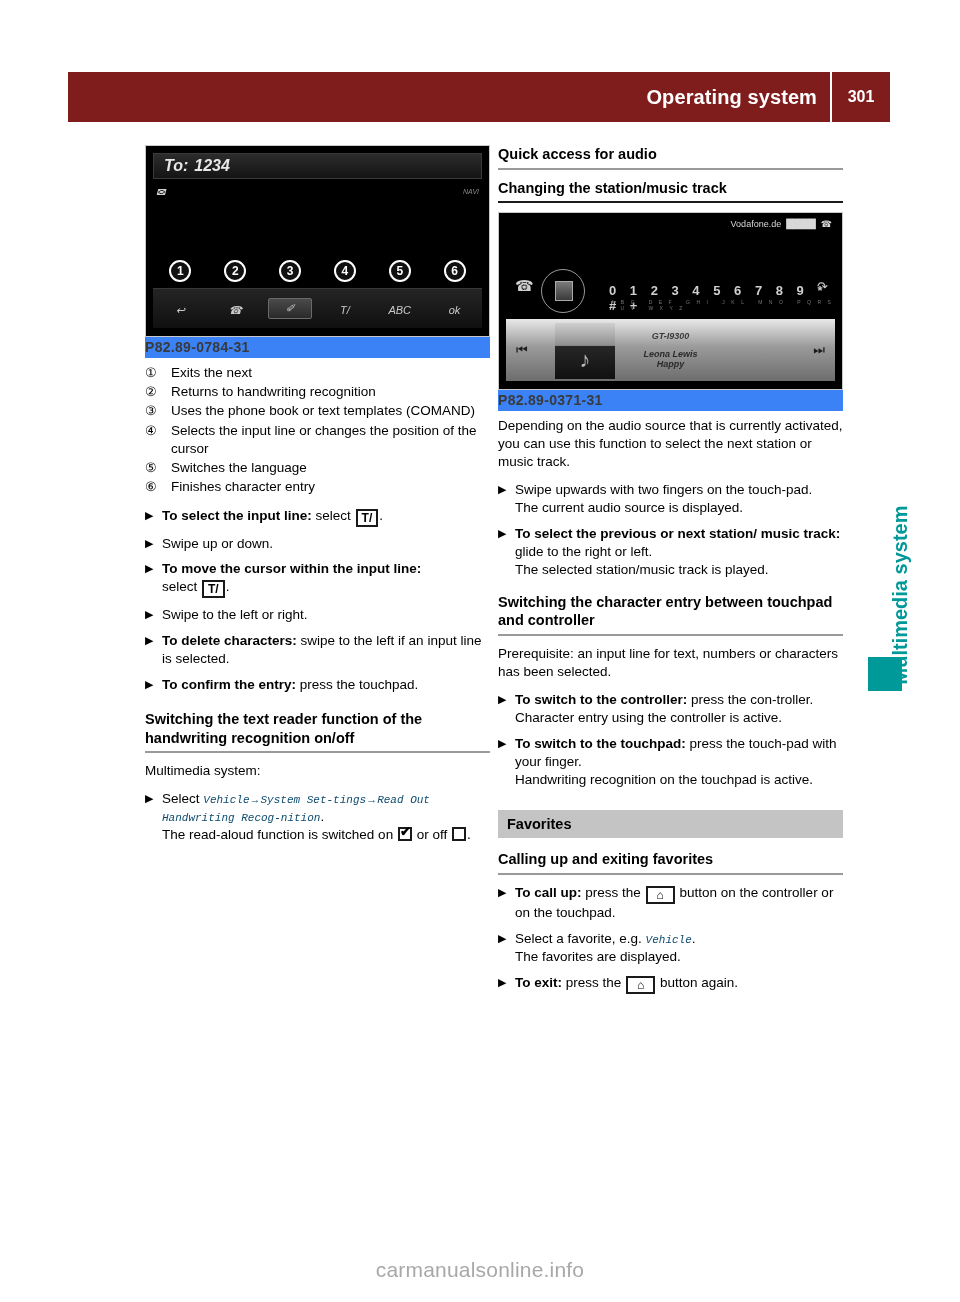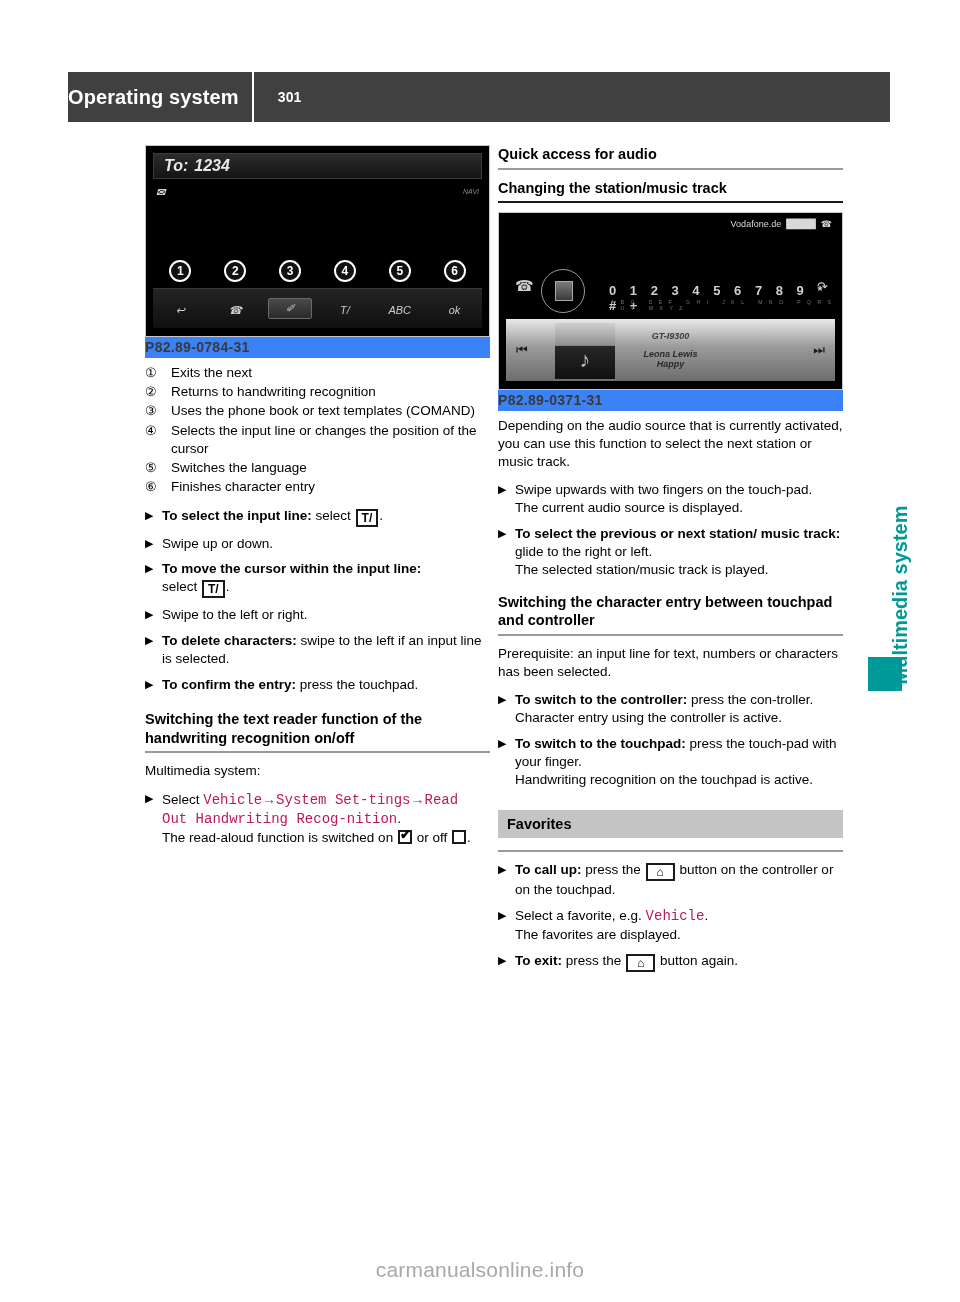--- a/index.html
+++ b/index.html
@@ -10,31 +10,31 @@
     font-family:"Liberation Sans", sans-serif;
     color:#000;
     position:relative;
     overflow:hidden;
   }
 
   
   .header {
     position:absolute; left:68px; top:72px;
     width:822px; height:50px;
-    background:#404040;
-    display:flex; align-items:center; 
+    background:#7f1d1d;
+    display:flex; align-items:center; justify-content:flex-end;
   }
   .header-title {
     color:#fff; font-size:20px; font-weight:bold;
     letter-spacing:.1px; padding-right:13px;
   }
   .header-rule { width:2px; height:50px; background:#fff; }
   .header-page {
-    color:#fff; font-size:14px; font-weight:bold;
-    width:72px; text-align:center;
+    color:#fff; font-size:16px; font-weight:bold;
+    width:58px; text-align:center;
   }
 
   
   .sidetab {
     position:absolute; left:846px; top:415px;
     width:80px; height:320px;
     pointer-events:none;
   }
   .sidetab-label {
     position:absolute; left:-86px; top:118px;
@@ -195,21 +195,21 @@
   .cbox {
     display:inline-block; width:14px; height:14px;
     border:2px solid #1a1a1a; vertical-align:-2px;
     margin:0 1px; background:#fff;
     position:relative;
   }
   .cbox.on::after {
     content:"✔"; position:absolute; left:0px; top:-4px;
     font-size:13px; font-weight:bold; line-height:14px;
   }
-  .mono { font-family:"Liberation Mono", monospace; color:#be185d; font-size:14px; }
+  .mono { font-family:"Liberation Mono", monospace; color:#0c4a6e; font-size:11px;font-style:italic; }
   .arrow { font-family:"Liberation Sans", sans-serif; }
 
   
   .watermark {
     position:absolute; left:0; top:1258px; width:960px;
     text-align:center; color:#a8a8a8; font-size:21px;
     letter-spacing:.2px;
   }
 </style>
 </head>
@@ -396,20 +396,21 @@
     <span class="btext"><span class="b">To switch to the controller:</span><span> press the con‑troller.</span><br><span>Character entry using the controller is active.</span></span>
   </div>
 
   <div class="brow">
     <span class="bmark">▶</span>
     <span class="btext"><span class="b">To switch to the touchpad:</span><span> press the touch‑pad with your finger.</span><br><span>Handwriting recognition on the touchpad is active.</span></span>
   </div>
 
   <div class="band" style="margin-top:22px">Favorites</div>
 
+  <div class="h2">Calling up and exiting favorites</div>
   <div class="rule-thin"></div>
 
   <div class="brow">
     <span class="bmark">▶</span>
     <span class="btext"><span class="b">To call up:</span><span> press the </span><span class="kbox wide">⌂</span><span> button on the controller or on the touchpad.</span></span>
   </div>
 
   <div class="brow">
     <span class="bmark">▶</span>
     <span class="btext"><span>Select a favorite, e.g. </span><span class="mono">Vehicle</span><span>.</span><br><span>The favorites are displayed.</span></span>

